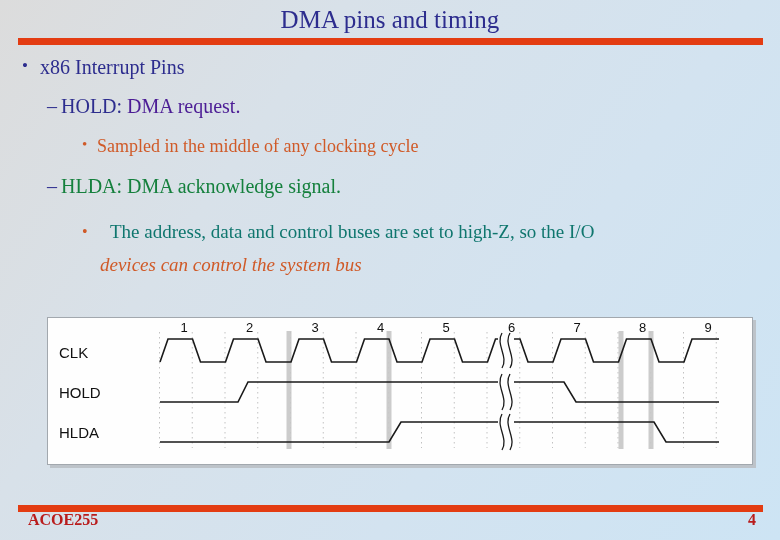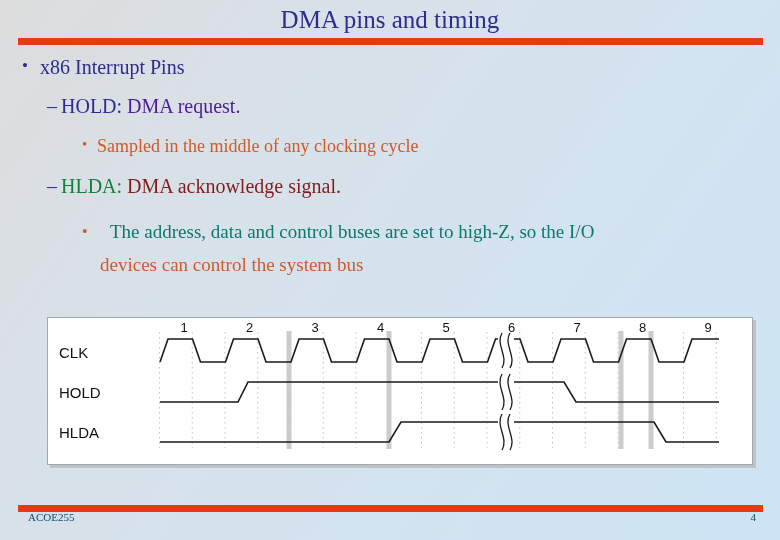--- a/index.html
+++ b/index.html
@@ -27,21 +27,21 @@
   .bullet-item:nth-child(4){left:47px;top:175px;font-size:20px;}
   .bullet-item:nth-child(4) .marker{width:14px;}
   .bullet-item:nth-child(5){left:82px;top:215px;font-size:19px;line-height:33px;}
   .bullet-item:nth-child(5) .marker{width:18px;font-size:16px;}
   .diagram-panel{
     position:absolute;left:47px;top:317px;width:704px;height:146px;
     background:#fefefe;border:1px solid #a2a8ae;
     box-shadow:3px 3px 0 #bdc3c9;
   }
   .footer{position:absolute;left:0;top:511px;width:100%;height:24px;
-    font-size:11px;color:#0c4a6e;}
+    font-size:16px;color:#b91c1c;font-weight:bold;}
   .footer-left{position:absolute;left:28px;}
   .footer-center{position:absolute;left:0;width:100%;text-align:center;}
   .footer-right{position:absolute;right:24px;}
 </style>
 </head>
 <body>
 
 <div class="slide-title">DMA pins and timing</div>
 <div class="rule top"></div>
 
@@ -53,25 +53,25 @@
     <div class="bullet-item">
       <span class="marker" style="color: rgb(45, 45, 142);">–</span>
       <span class="runs"><span style="color: rgb(45, 45, 142);">HOLD:</span><span style="color: #4c1d95;"> DMA request.</span></span>
     </div>
     <div class="bullet-item">
       <span class="marker" style="color: rgb(208, 90, 40);">•</span>
       <span class="runs"><span style="color: rgb(208, 90, 40);">Sampled in the middle of any clocking cycle</span></span>
     </div>
     <div class="bullet-item">
       <span class="marker" style="color: rgb(45, 45, 142);">–</span>
-      <span class="runs"><span style="color: #15803d;">HLDA:</span><span style="color: #7f1d1d; text-align: right;"> DMA acknowledge signal.</span></span>
+      <span class="runs"><span style="color: #15803d;">HLDA:</span><span style="color: #15803d; text-align: right;"> DMA acknowledge signal.</span></span>
     </div>
     <div class="bullet-item">
       <span class="marker" style="color: rgb(208, 90, 40);">•</span>
-      <span class="runs"><span style="color: #0f766e; margin-left: 10px;">The address, data and control buses are set to high-Z, so the I/O</span><br><span style="color: rgb(208, 90, 40);">devices can control the system bus</span></span>
+      <span class="runs"><span style="color: #0f766e; margin-left: 10px;">The address, data and control buses are set to high-Z, so the I/O</span><br><span style="color: rgb(208, 90, 40); font-style: italic;">devices can control the system bus</span></span>
     </div>
   </div>
 
 <div class="diagram-panel"><svg viewBox="0 0 704 146" width="704" height="146">
       <line x1="111.5" y1="14" x2="111.5" y2="130" stroke="#c2c2c2" stroke-width="1" stroke-dasharray="1.5 3.5"></line>
       <line x1="144.25" y1="14" x2="144.25" y2="130" stroke="#c2c2c2" stroke-width="1" stroke-dasharray="1.5 3.5"></line>
       <line x1="177" y1="14" x2="177" y2="130" stroke="#c2c2c2" stroke-width="1" stroke-dasharray="1.5 3.5"></line>
       <line x1="209.75" y1="14" x2="209.75" y2="130" stroke="#c2c2c2" stroke-width="1" stroke-dasharray="1.5 3.5"></line>
       <line x1="242.5" y1="14" x2="242.5" y2="130" stroke="#c2c2c2" stroke-width="1" stroke-dasharray="1.5 3.5"></line>
       <line x1="275.25" y1="14" x2="275.25" y2="130" stroke="#c2c2c2" stroke-width="1" stroke-dasharray="1.5 3.5"></line>

